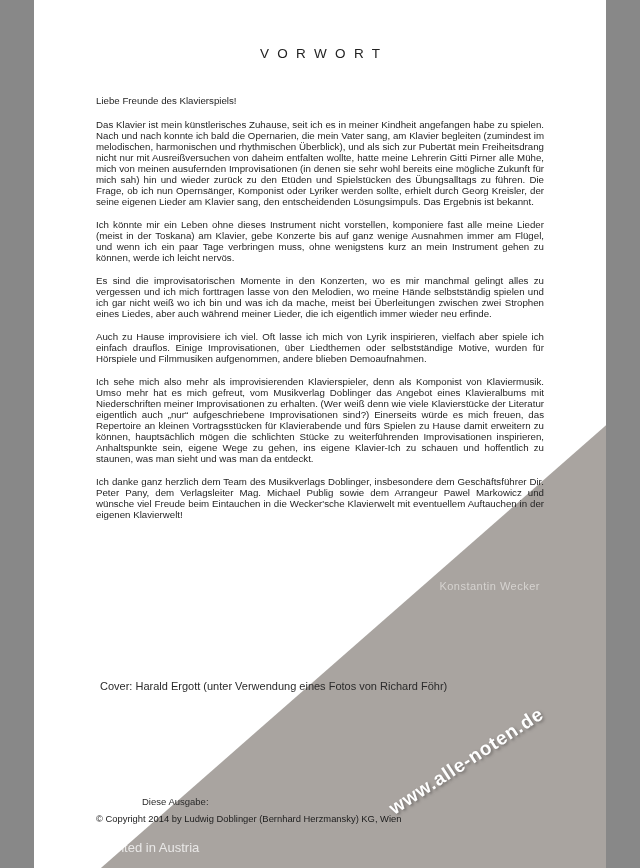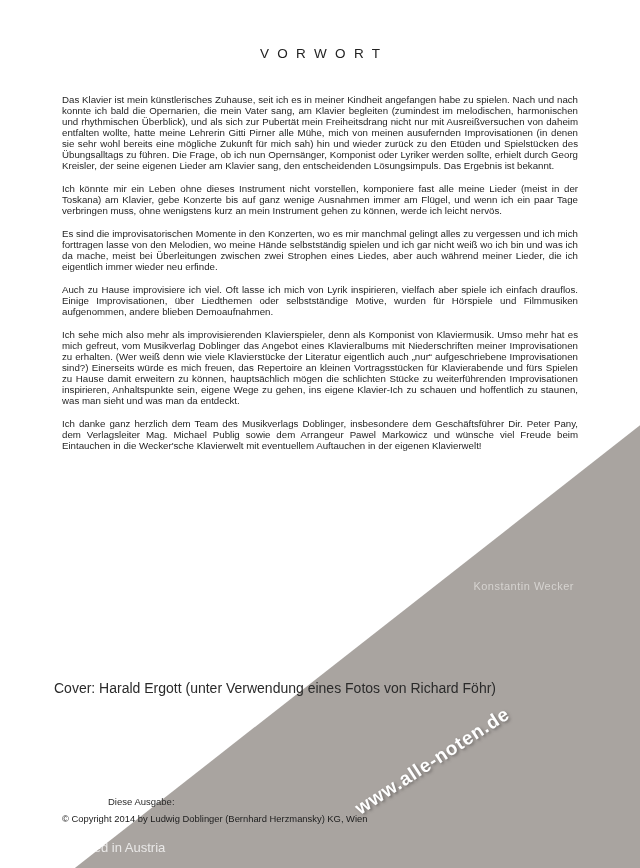--- a/index.html
+++ b/index.html
@@ -4,21 +4,21 @@
 <style>
   :root{
     --page_bg:#ffffff;
     --text:#1f1f1f;
     --triangle:#a9a4a0;
     --watermark:#ffffff;
   }
   html,body{margin:0;padding:0;background:#888;}
   .page{
     position:relative;
-    width:640px;height:868px;
+    width:572px;height:868px;
     background:var(--page_bg);
     overflow:hidden;
     font-family:"Liberation Sans", sans-serif;
     color:var(--text);
     margin:0 auto;
     text-decoration:underline;
   }
   
   .gray-triangle{
     position:absolute;inset:0;
@@ -49,22 +49,22 @@
     text-align:justify;
     margin:0 0 12px 0;
   }
   .signature{
     position:absolute;right:66px;top:580px;
     font-size:11px;letter-spacing:0.5px;
     color:#d6d3d0;
     z-index:2;
   }
   .cover-credit{
-    position:absolute;left:54px;top:680px;
-    font-size:14px;color:#2a2a2a;
+    position:absolute;left:66px;top:680px;
+    font-size:11px;color:#2a2a2a;
     z-index:2;
   }
   .edition{
     position:absolute;left:62px;top:796px;
     font-size:9.5px;color:#2a2a2a;
     z-index:2;
     margin-left:46px;
   }
   .copyright{
     position:absolute;left:62px;top:813px;
@@ -92,20 +92,21 @@
 </head>
 <body>
 
 <div class="page">
 
   <div class="gray-triangle"></div>
 
   <h1 class="title">VORWORT</h1>
 
   <div class="content layer">
+    <p class="greeting">Liebe Freunde des Klavierspiels!</p>
     <p class="para">Das Klavier ist mein künstlerisches Zuhause, seit ich es in meiner Kindheit angefangen habe zu spielen. Nach und nach konnte ich bald die Opernarien, die mein Vater sang, am Klavier begleiten (zumindest im melodischen, harmonischen und rhythmischen Überblick), und als sich zur Pubertät mein Freiheitsdrang nicht nur mit Ausreißversuchen von daheim entfalten wollte, hatte meine Lehrerin Gitti Pirner alle Mühe, mich von meinen ausufernden Improvisationen (in denen sie sehr wohl bereits eine mögliche Zukunft für mich sah) hin und wieder zurück zu den Etüden und Spielstücken des Übungsalltags zu führen. Die Frage, ob ich nun Opernsänger, Komponist oder Lyriker werden sollte, erhielt durch Georg Kreisler, der seine eigenen Lieder am Klavier sang, den entscheidenden Lösungsimpuls. Das Ergebnis ist bekannt.</p>
     <p class="para">Ich könnte mir ein Leben ohne dieses Instrument nicht vorstellen, komponiere fast alle meine Lieder (meist in der Toskana) am Klavier, gebe Konzerte bis auf ganz wenige Ausnahmen immer am Flügel, und wenn ich ein paar Tage verbringen muss, ohne wenigstens kurz an mein Instrument gehen zu können, werde ich leicht nervös.</p>
     <p class="para">Es sind die improvisatorischen Momente in den Konzerten, wo es mir manchmal gelingt alles zu vergessen und ich mich forttragen lasse von den Melodien, wo meine Hände selbstständig spielen und ich gar nicht weiß wo ich bin und was ich da mache, meist bei Überleitungen zwischen zwei Strophen eines Liedes, aber auch während meiner Lieder, die ich eigentlich immer wieder neu erfinde.</p>
     <p class="para">Auch zu Hause improvisiere ich viel. Oft lasse ich mich von Lyrik inspirieren, vielfach aber spiele ich einfach drauflos. Einige Improvisationen, über Liedthemen oder selbstständige Motive, wurden für Hörspiele und Filmmusiken aufgenommen, andere blieben Demoaufnahmen.</p>
     <p class="para">Ich sehe mich also mehr als improvisierenden Klavierspieler, denn als Komponist von Klaviermusik. Umso mehr hat es mich gefreut, vom Musikverlag Doblinger das Angebot eines Klavieralbums mit Niederschriften meiner Improvisationen zu erhalten. (Wer weiß denn wie viele Klavierstücke der Literatur eigentlich auch „nur“ aufgeschriebene Improvisationen sind?) Einerseits würde es mich freuen, das Repertoire an kleinen Vortragsstücken für Klavierabende und fürs Spielen zu Hause damit erweitern zu können, hauptsächlich mögen die schlichten Stücke zu weiterführenden Improvisationen inspirieren, Anhaltspunkte sein, eigene Wege zu gehen, ins eigene Klavier-Ich zu schauen und hoffentlich zu staunen, was man sieht und was man da entdeckt.</p>
     <p class="para">Ich danke ganz herzlich dem Team des Musikverlags Doblinger, insbesondere dem Geschäftsführer Dir. Peter Pany, dem Verlagsleiter Mag. Michael Publig sowie dem Arrangeur Pawel Markowicz und wünsche viel Freude beim Eintauchen in die Wecker'sche Klavierwelt mit eventuellem Auftauchen in der eigenen Klavierwelt!</p>
   </div>
 
   <div class="signature">Konstantin Wecker</div>
 

